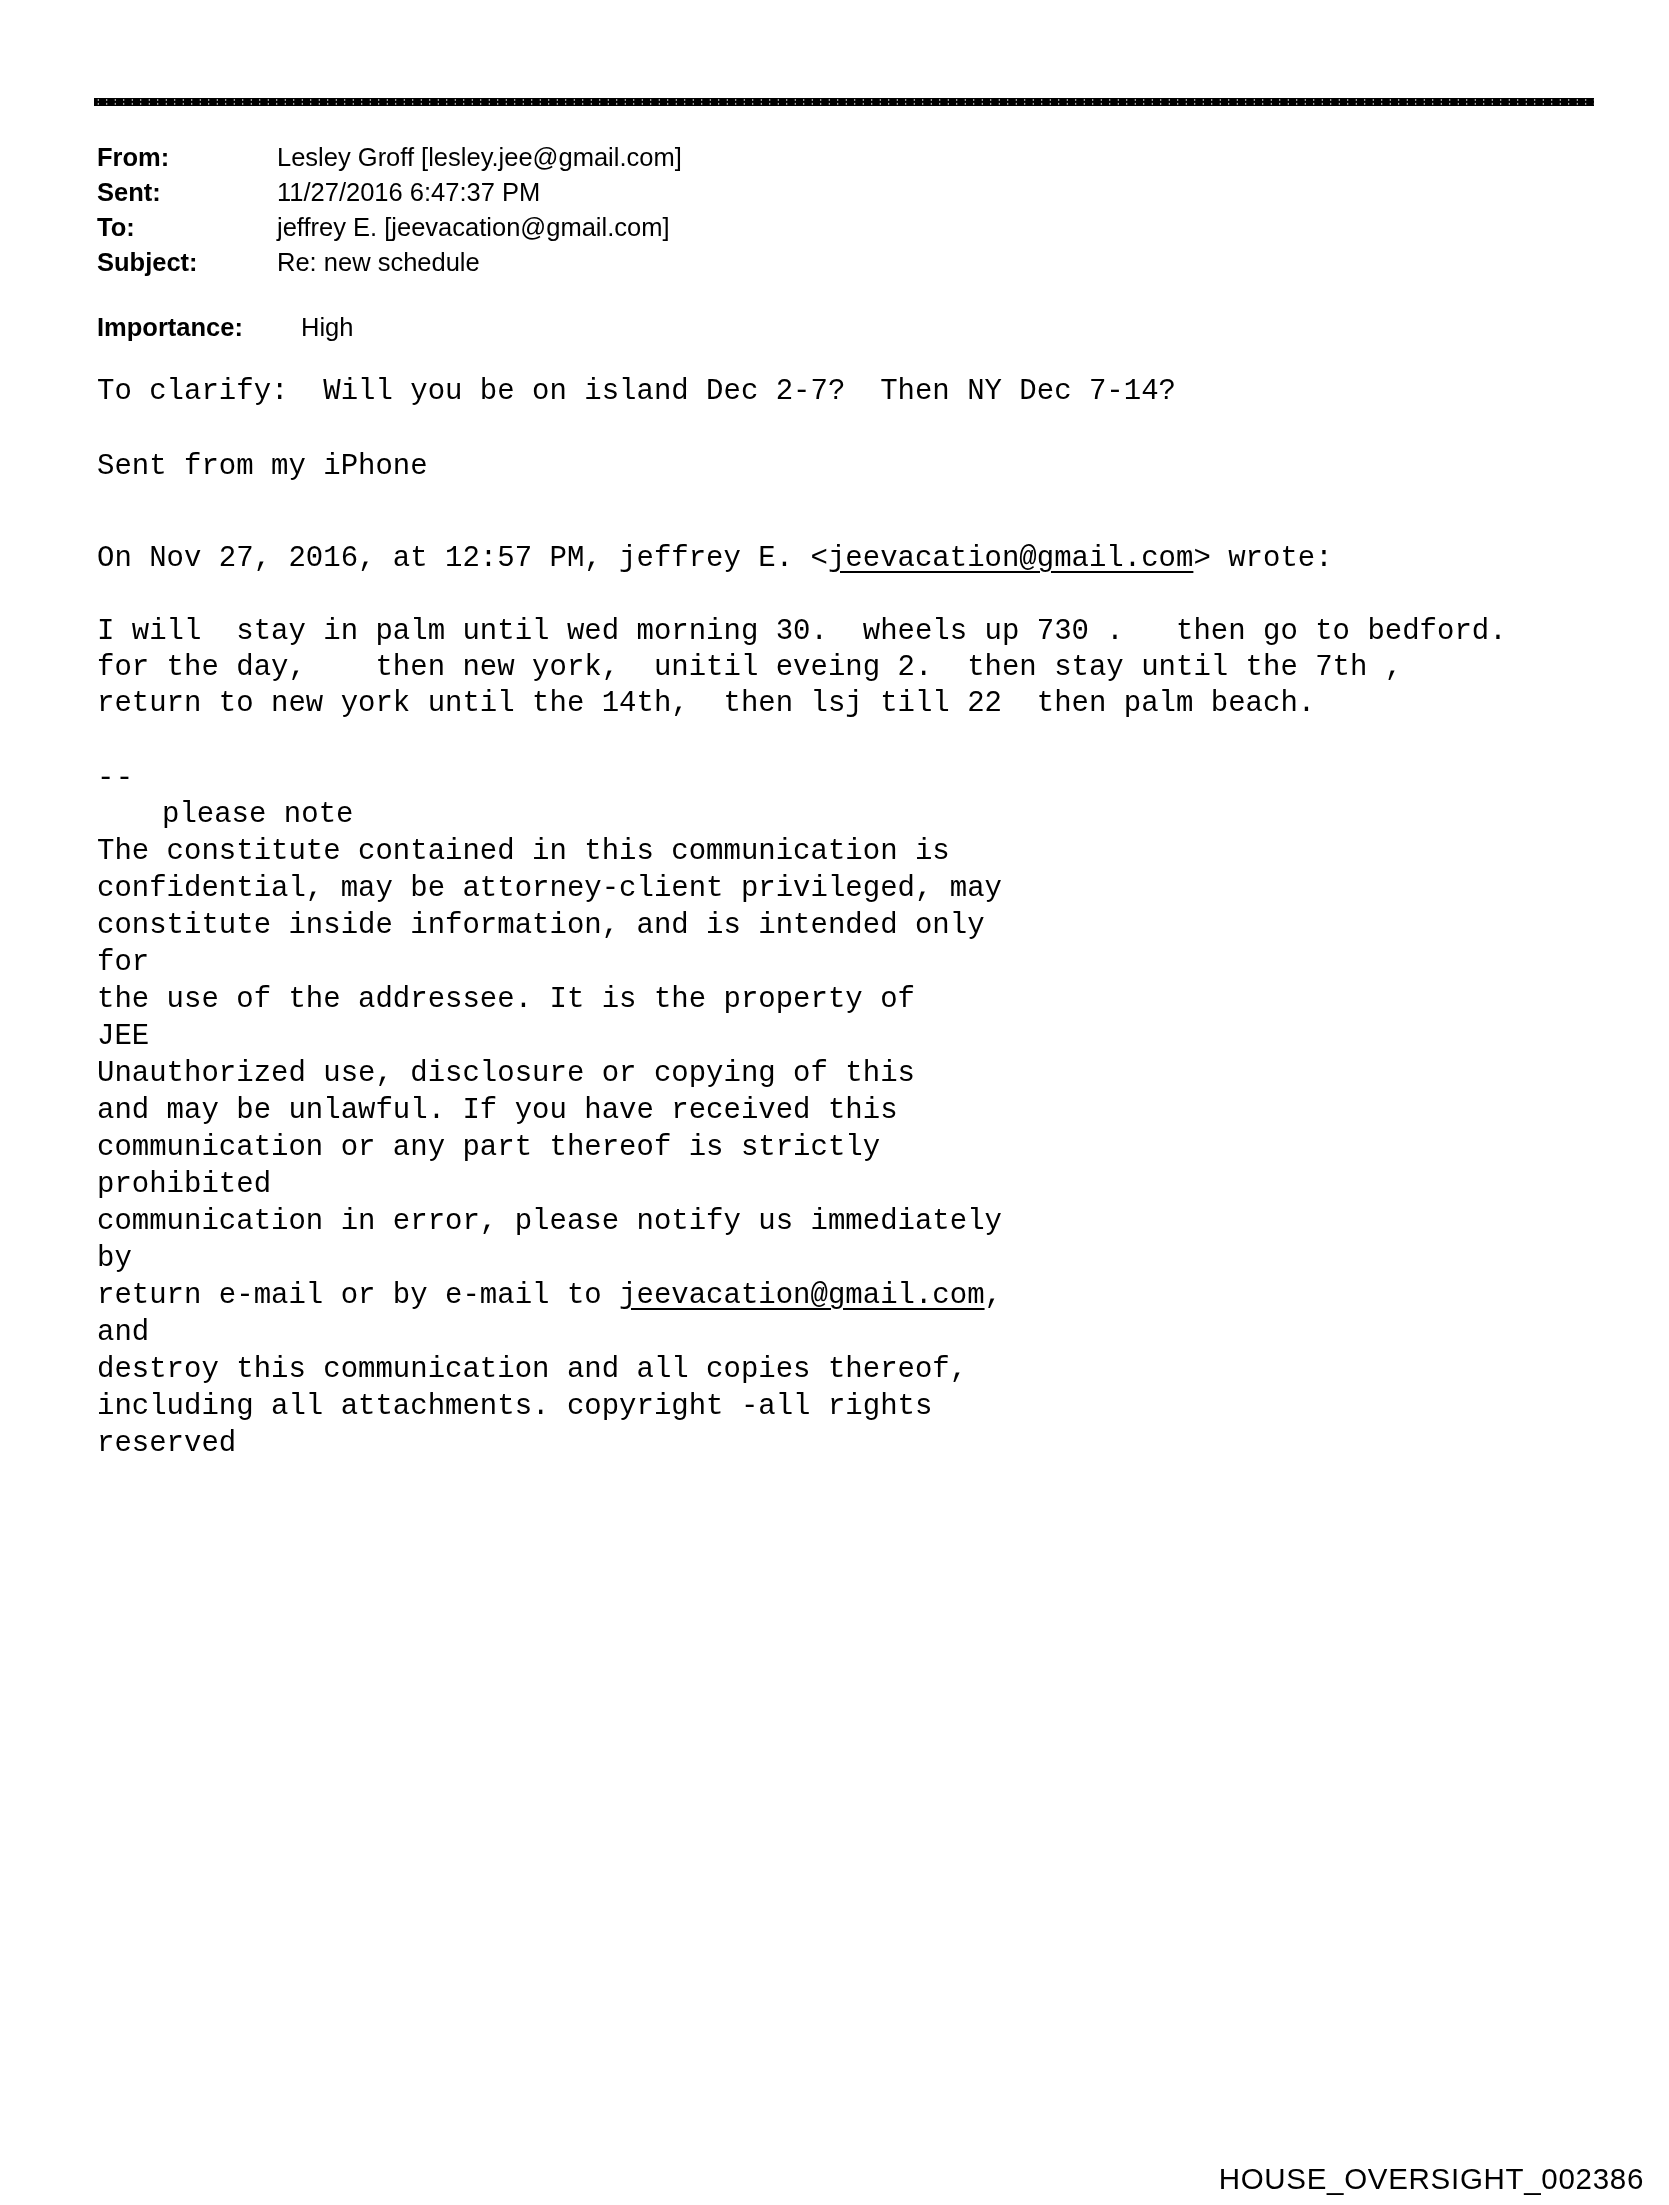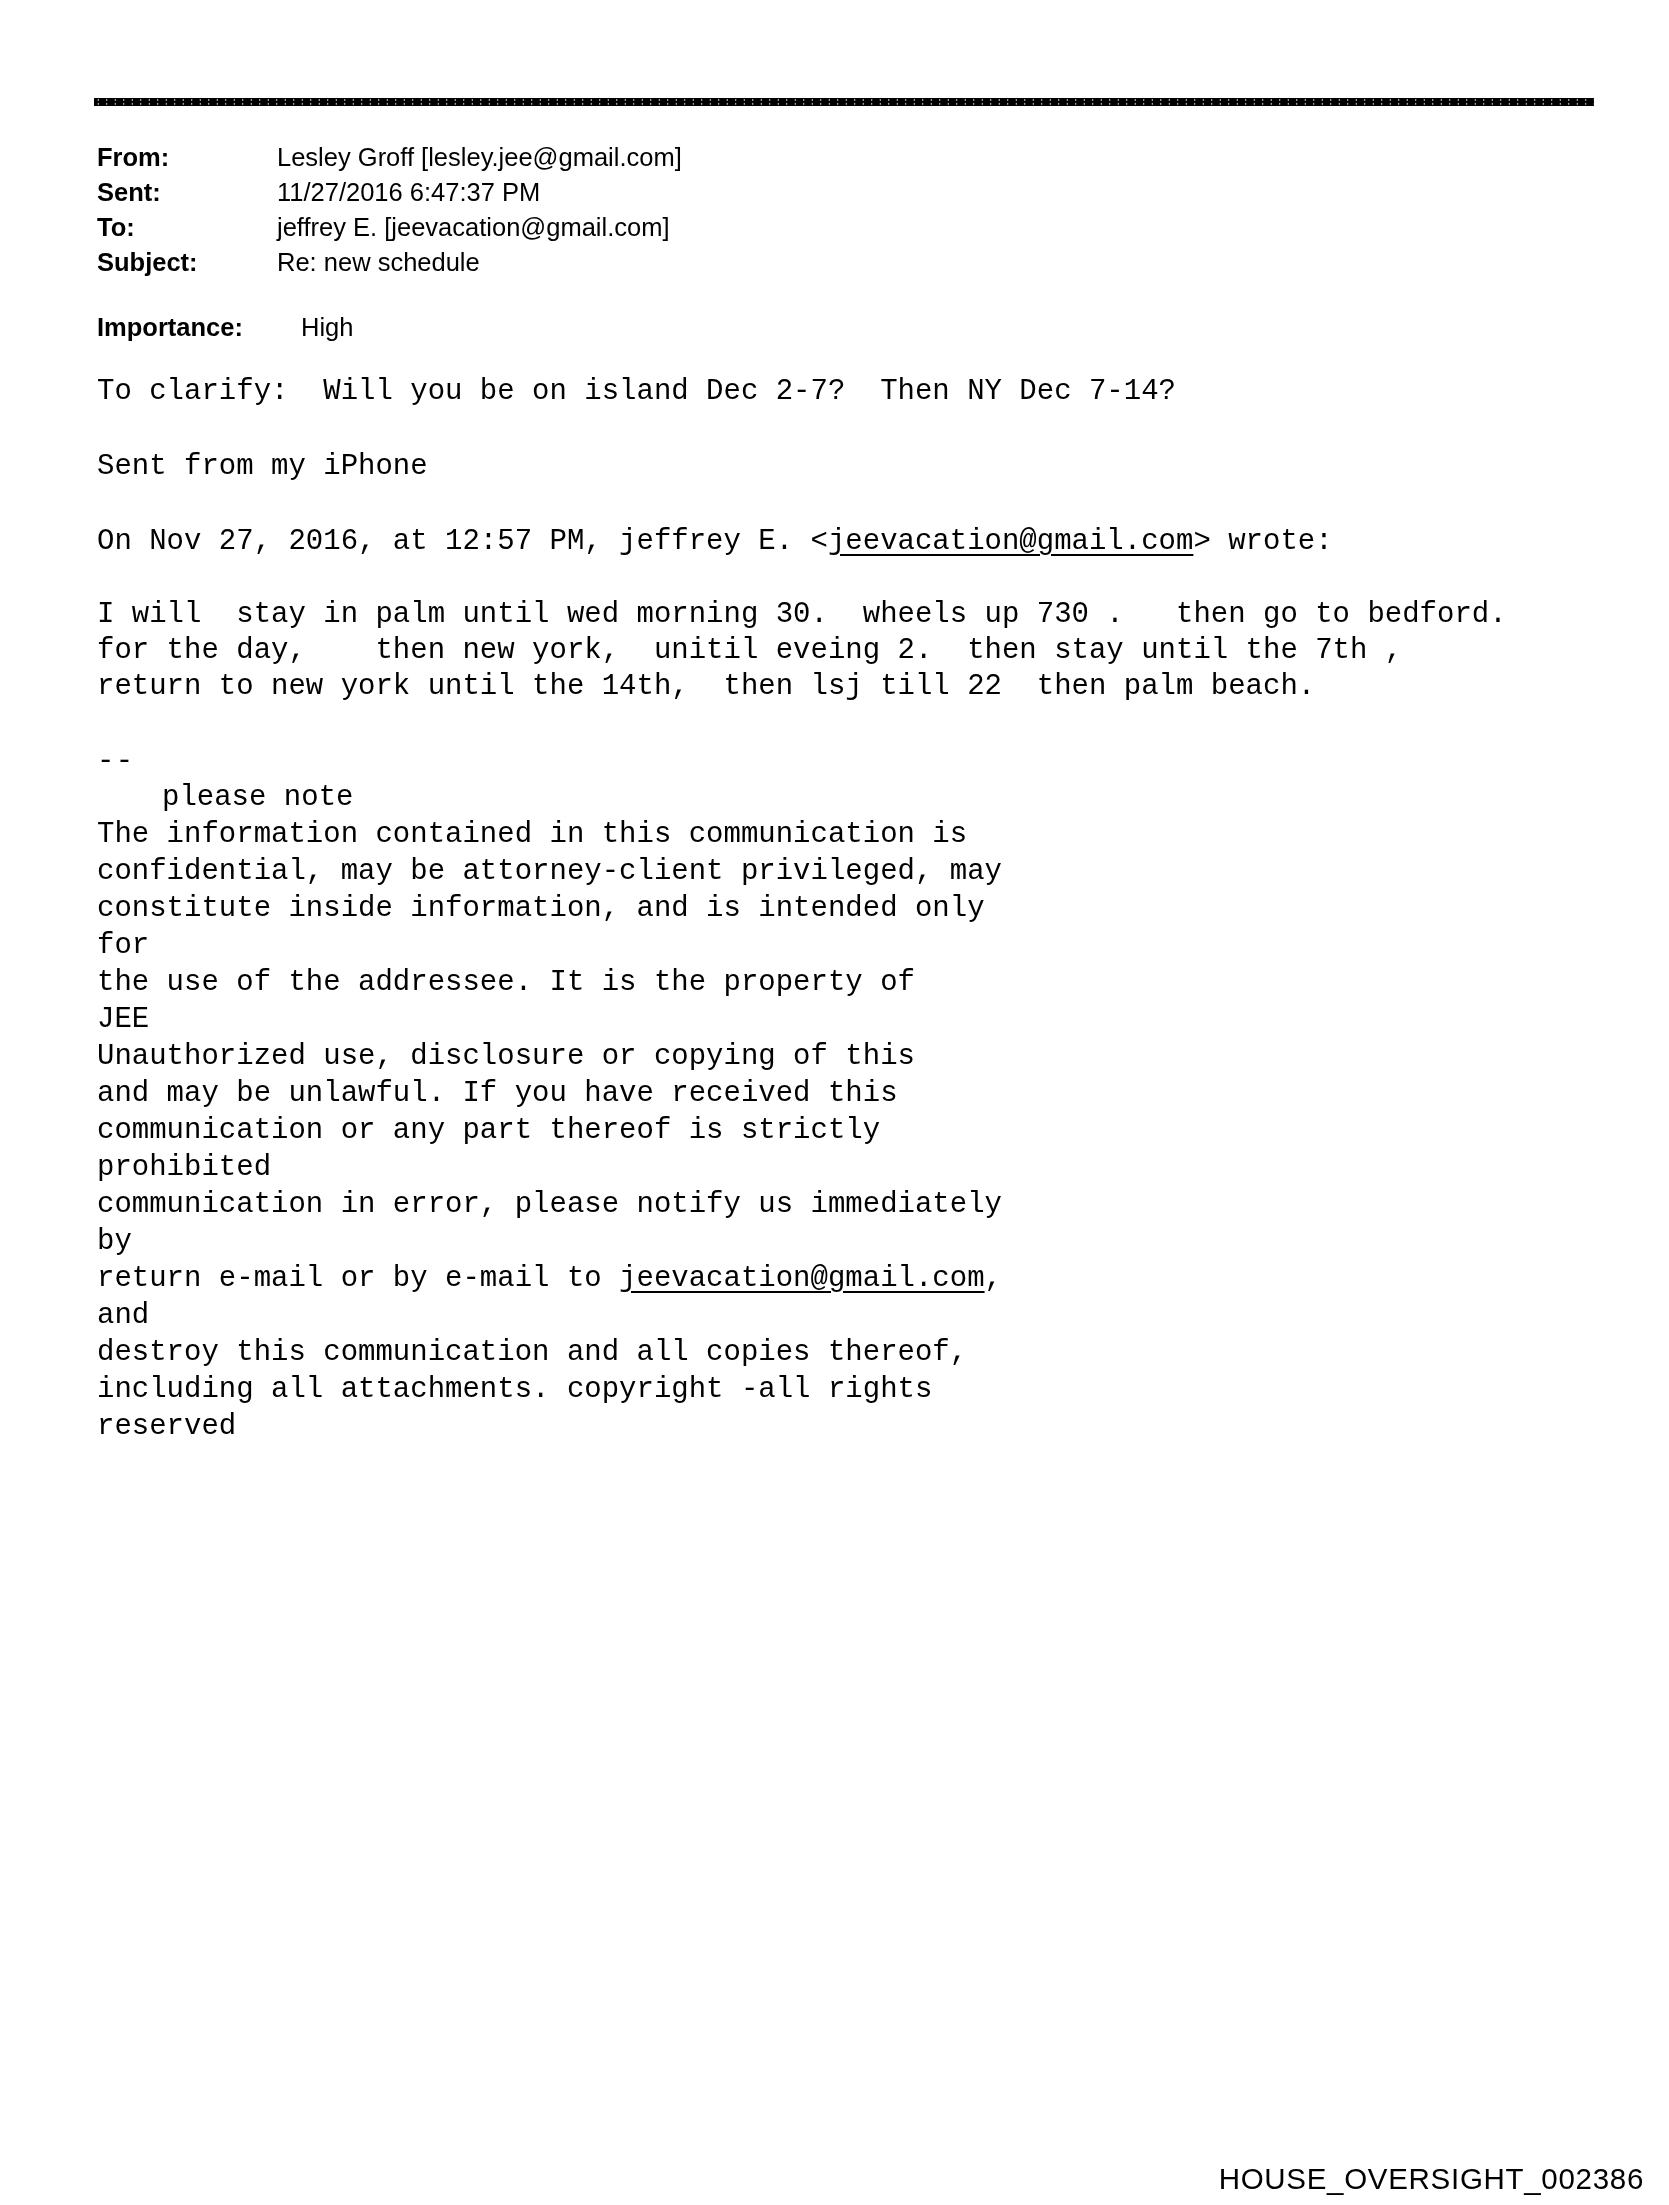--- a/index.html
+++ b/index.html
@@ -39,21 +39,21 @@
     position: absolute;
     left: 97px;
     top: 374px;
     width: 1414px;
     font-family: Liberation Mono, monospace;
     font-size: 29px;
     line-height: 36px;
   }
   .body-text p { margin: 0; white-space: pre-wrap; }
   p.clarify   { margin-bottom: 39px; }
-  p.sent      { margin-bottom: 39px; }
+  p.sent      { margin-bottom: 56px; }
   p.quote     { margin-bottom: 37px; }
   p.schedule  { margin-bottom: 39px; }
   p.separator { letter-spacing: 1.3px; }
   p.note      { padding-left: 65px; }
   .disclaimer { line-height: 37px; width: 916px; }
   .dline { white-space: pre-wrap; }
   .u { text-decoration: underline; text-underline-offset: 4.6px; }
 
   .bates {
     position: absolute;
@@ -96,21 +96,21 @@
   </div>
 
   <div class="body-text">
     <p class="clarify">To clarify:  Will you be on island Dec 2-7?  Then NY Dec 7-14?</p>
     <p class="sent">Sent from my iPhone</p>
     <p class="quote"><span>On Nov 27, 2016, at 12:57 PM, jeffrey E. &lt;</span><span class="u">jeevacation@gmail.com</span><span>&gt; wrote:</span></p>
     <p class="schedule">I will  stay in palm until wed morning 30.  wheels up 730 .   then go to bedford.  for the day,    then new york,  unitil eveing 2.  then stay until the 7th , return to new york until the 14th,  then lsj till 22  then palm beach.</p>
     <p class="separator">--</p>
     <p class="note">please note</p>
     <div class="disclaimer">
-      <div class="dline">The information contained in this communication is</div>
+      <div class="dline">The constitute contained in this communication is</div>
       <div class="dline">confidential, may be attorney-client privileged, may</div>
       <div class="dline">constitute inside information, and is intended only for</div>
       <div class="dline">the use of the addressee. It is the property of</div>
       <div class="dline">JEE</div>
       <div class="dline">Unauthorized use, disclosure or copying of this</div>
       <div class="dline">and may be unlawful. If you have received this</div>
       <div class="dline">communication or any part thereof is strictly prohibited</div>
       <div class="dline">communication in error, please notify us immediately by</div>
       <div class="dline"><span>return e-mail or by e-mail to </span><span class="u">jeevacation@gmail.com</span><span>, and</span></div>
       <div class="dline">destroy this communication and all copies thereof,</div>

